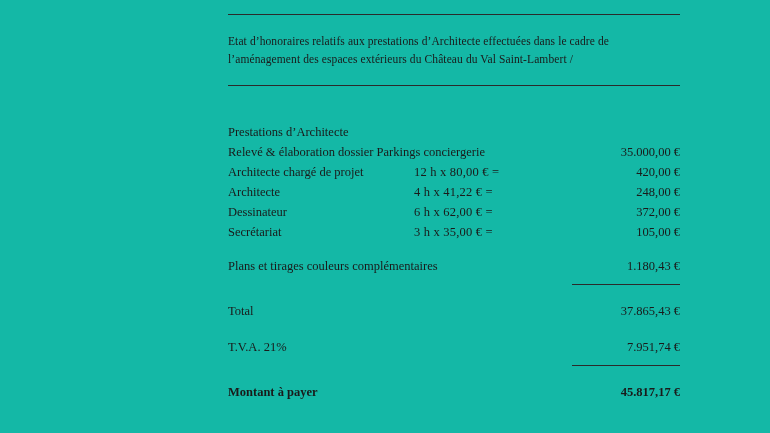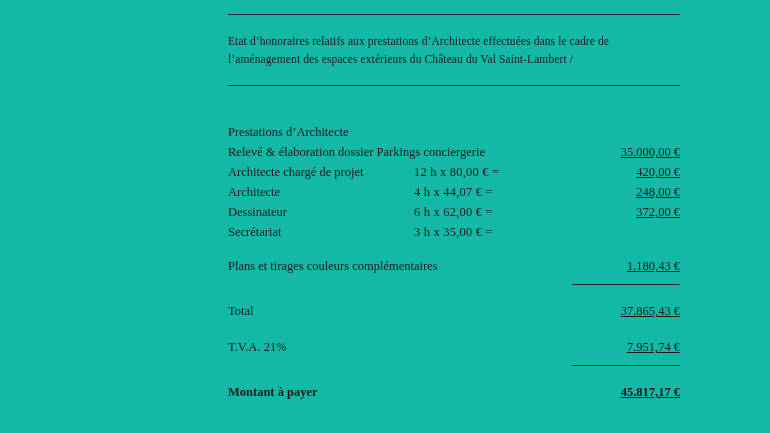--- a/index.html
+++ b/index.html
@@ -62,21 +62,20 @@
   .c-calc {
     flex: 1 1 auto;
     white-space: nowrap;
     letter-spacing: 0.2px;
   }
   .c-amount {
     width: 110px;
     flex: 0 0 110px;
     text-align: right;
     white-space: nowrap;
-    text-decoration: underline;
   }
   .title-row {
     line-height: 1.65;
   }
   .wide-label {
     width: 296px;
     flex: 0 0 296px;
     white-space: nowrap;
   }
   .spacer-sm { height: 14px; }
@@ -126,33 +125,34 @@
       </div>
 
       <div class="row">
         <span class="c-label">Architecte chargé de projet</span>
         <span class="c-calc">12 h x  80,00 € =</span>
         <span class="c-amount">420,00 €</span>
       </div>
 
       <div class="row">
         <span class="c-label">Architecte</span>
-        <span class="c-calc">4 h x  44,07 € =</span>
+        <span class="c-calc">4 h x  41,22 € =</span>
         <span class="c-amount">248,00 €</span>
       </div>
 
       <div class="row">
         <span class="c-label">Dessinateur</span>
         <span class="c-calc">6 h x  62,00 € =</span>
         <span class="c-amount">372,00 €</span>
       </div>
 
       <div class="row">
         <span class="c-label">Secrétariat</span>
         <span class="c-calc">3 h x  35,00 € =</span>
+        <span class="c-amount">105,00 €</span>
       </div>
 
       <div class="spacer-sm"></div>
 
       <div class="row">
         <span class="wide-label">Plans et tirages couleurs complémentaires</span>
         <span class="c-calc"></span>
         <span class="c-amount">1.180,43 €</span>
       </div>
 

